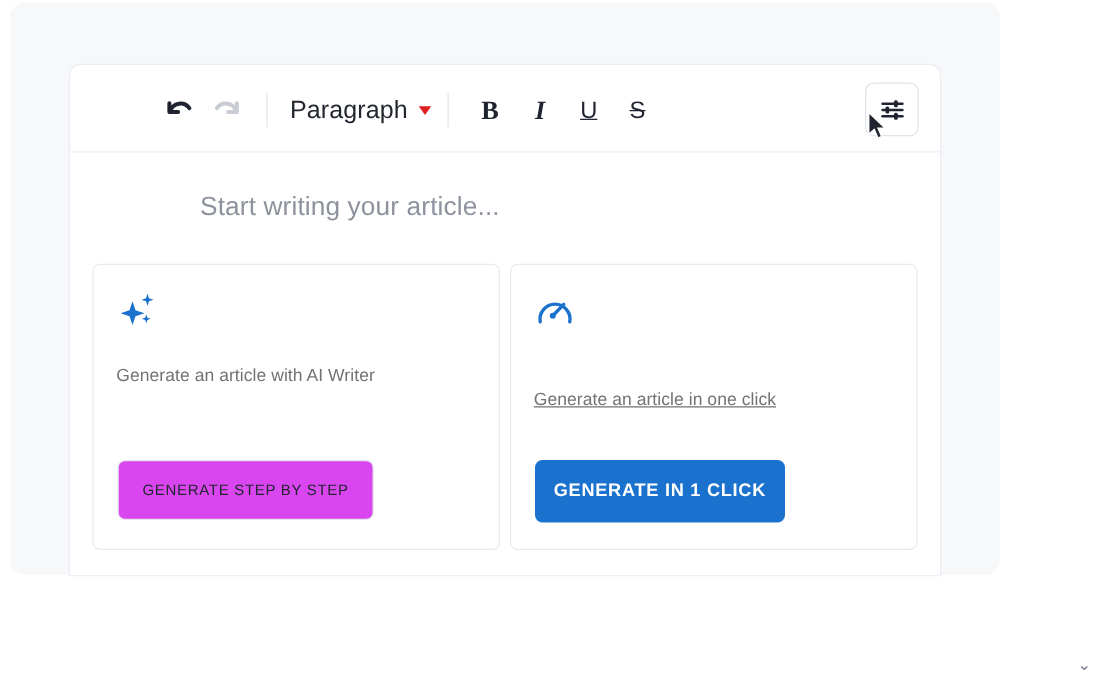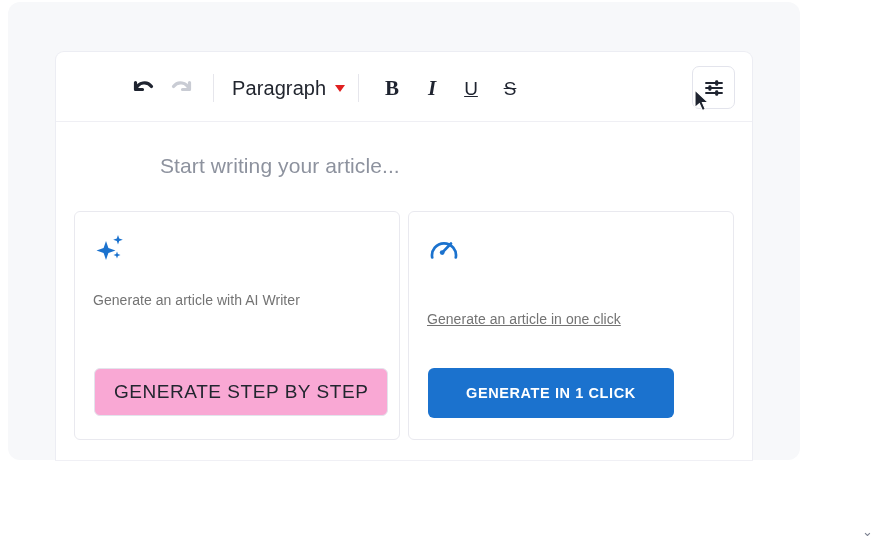--- a/index.html
+++ b/index.html
@@ -162,34 +162,34 @@
   .s-title.one-line { top: 93px; text-decoration: underline; }
 
   .btn-outline {
     position: absolute;
     left: 19px;
     top: 156px;
     height: 48px;
     padding: 0 19px;
     border: 1px solid #e3e4ec;
     border-radius: 6px;
-    background: #f9a8d4;
+    background: #d946ef;
     color: #22262f;
-    font-size: 19px;
+    font-size: 12px;
     letter-spacing: .55px;
     font-family: "Liberation Sans", sans-serif;
     cursor: pointer;
     display: flex; align-items: center;
   }
   .btn-primary {
     position: absolute;
     left: 19px;
     top: 156px;
     height: 50px;
-    padding: 0 38px;
+    padding: 0 15px;
     border: none;
     border-radius: 6px;
     background: #1b72ce;
     color: #ffffff;
     font-size: 14.5px;
     font-weight: 700;
     letter-spacing: .6px;
     font-family: "Liberation Sans", sans-serif;
     cursor: pointer;
     display: flex; align-items: center;

